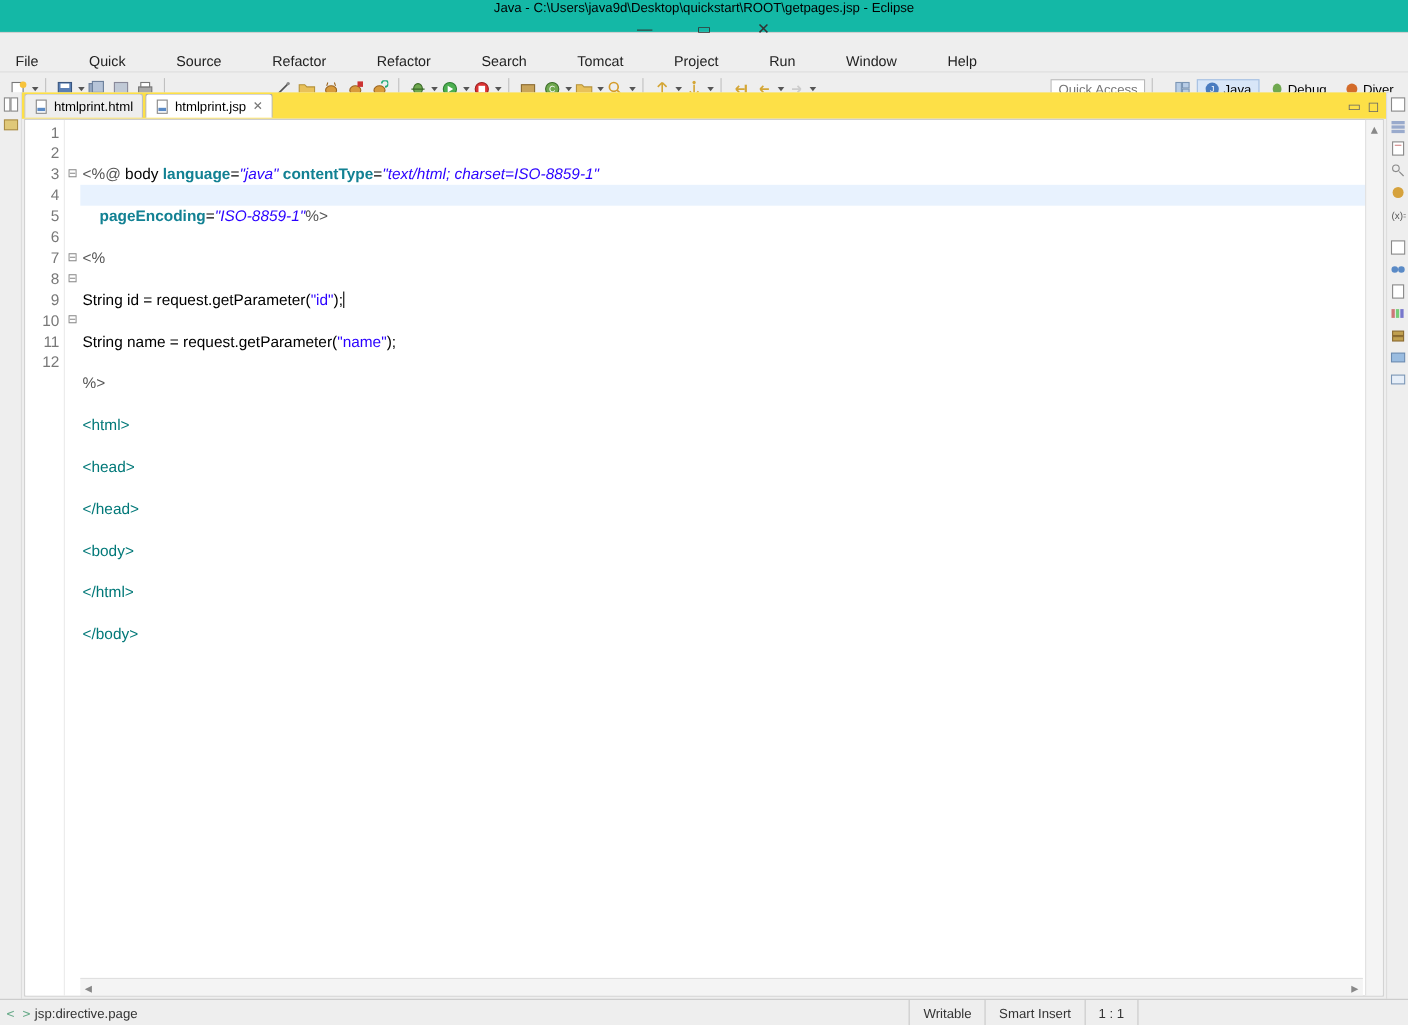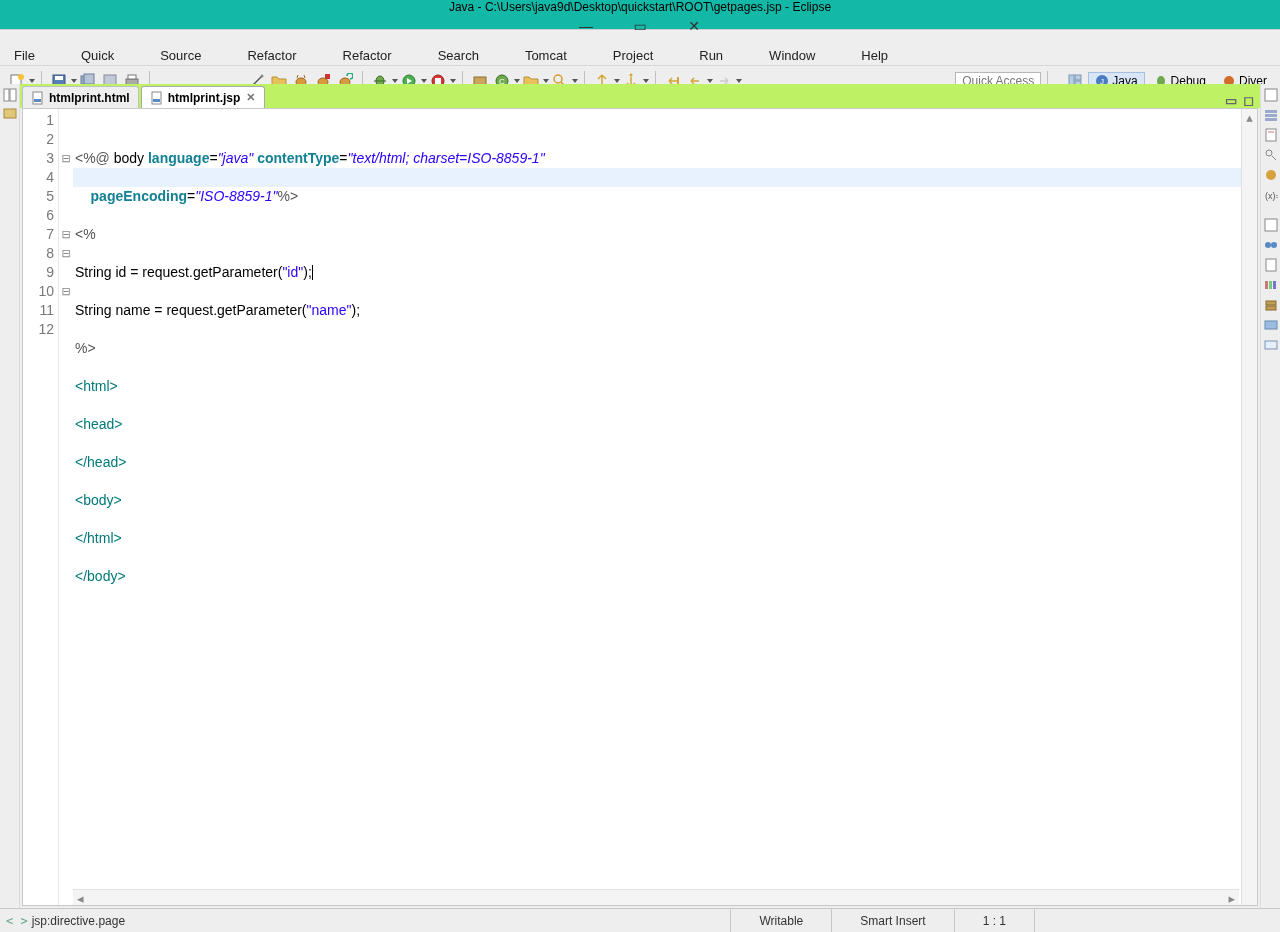--- a/index.html
+++ b/index.html
@@ -26,21 +26,21 @@
 .persp { display: flex; align-items: center; margin-left: 10px; gap: 2px; }
 .persp-btn { display: flex; align-items: center; padding: 1px 6px; border: 1px solid transparent; font-size: 12px; }
 .persp-btn.active { border: 1px solid #a6bfe0; background: #d8e6f8; }
 .persp-btn .icn { width: 14px; height: 14px; margin-right: 3px; }
 
 
 .workspace { position: absolute; top: 84px; left: 0; right: 0; bottom: 24px; background: #eeeeee; display: flex; }
 .left-gutter { width: 20px; background: #eeeeee; border-right: 1px solid #ddd; display:flex; flex-direction:column; align-items:center; gap:4px; padding-top:4px;}
 .left-gutter .gicon, .right-gutter .gicon { width:14px; height:14px; }
 .editor-col { flex: 1; display: flex; flex-direction: column; }
-.tabbar { height: 24px; background: #bef264; display: flex; align-items: flex-end; padding-left: 2px; position: relative; font-weight: bold; }
+.tabbar { height: 24px; background: #fde047; display: flex; align-items: center; padding-left: 2px; position: relative; }
 .tab { display: flex; align-items: center; padding: 2px 8px; border: 1px solid #c0c0c0; border-bottom: none; background: #eeeeee; margin-right: 2px; font-size: 12px; height: 22px; border-radius: 3px 3px 0 0; }
 .tab.active { background: #fff; border-color: #aaa; }
 .tab .ficon { width: 14px; height: 14px; margin-right: 4px; }
 .tab .close { margin-left: 6px; color: #777; font-size: 11px; }
 .tabright { margin-left: auto; display: flex; gap: 6px; padding-right: 6px; color:#666;}
 .tabright span { cursor: default; }
 
 .editor-host { flex: 1; background: #fff; border: 1px solid #c8c8c8; margin: 0 2px 2px 2px; display: flex; position: relative; }
 .line-numbers { width: 36px; background: #fff; border-right: 1px solid #e8e8e8; text-align: right; padding: 2px 4px 0 0; color: #787878; font-family: Consolas, monospace; font-size: 14px; line-height: 19px; user-select:none;}
 .fold-col { width: 14px; background: #fff; padding-top: 2px; font-family: Consolas, monospace; font-size: 11px; line-height: 19px; color:#888; text-align:center;}
@@ -57,21 +57,21 @@
 .attr{ color: #128193; font-weight: bold; }
 .str { color: #2a00ff; font-style: italic; }
 .strp{ color: #2a00ff; }
 .tag { color: #007878; }
 .pct { color: #555; }
 .txt { color: #000; }
 
 
 .statusbar { position: absolute; left: 0; right: 0; bottom: 0; height: 24px; background: #eeeeee; border-top: 1px solid #c8c8c8; display: flex; align-items: center; font-size: 12px; color: #333; padding: 0 6px; }
 .status-left { flex: 1; display:flex; align-items:center; gap:4px;}
-.status-cell { border-left: 1px solid #c8c8c8; padding: 0 28px; height: 100%; display: flex; align-items: center; }
+.status-cell { border-left: 1px solid #c8c8c8; padding: 0 12px; height: 100%; display: flex; align-items: center; }
 
 
 .cursor { display:inline-block; width:1px; height:15px; background:#000; vertical-align:middle; position:relative; top:-1px;}
 </style>
 </head>
 <body>
 
 <div class="titlebar">
   <div class="icon"></div>
   <div class="title">Java - C:\Users\java9d\Desktop\quickstart\ROOT\getpages.jsp - Eclipse</div>

